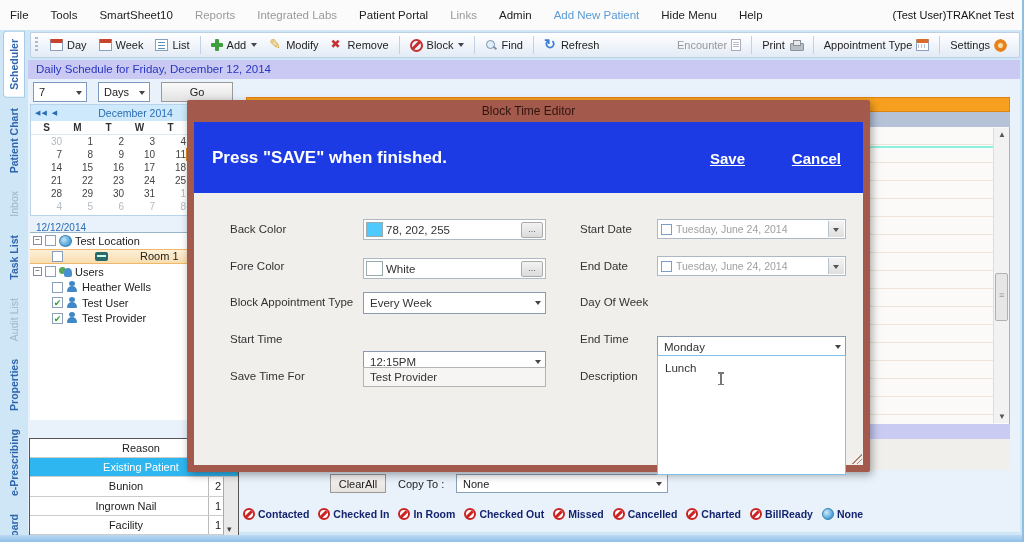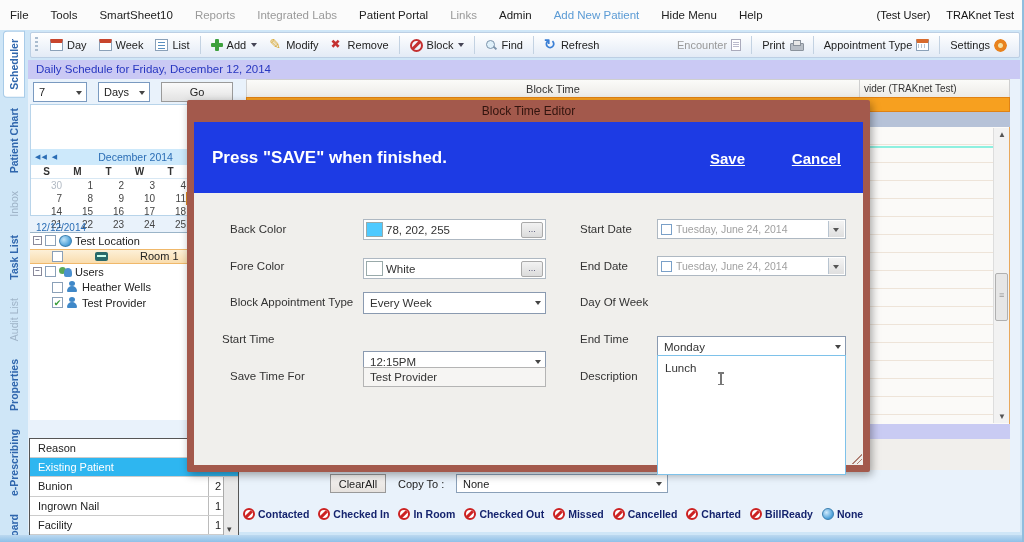--- a/index.html
+++ b/index.html
@@ -6,21 +6,21 @@
   html,body { width:1024px; height:542px; }
   body { font-family:"Liberation Sans", sans-serif; font-size:11px; color:#222; background:#cfe6f7; }
   #root { position:relative; width:1024px; height:542px; overflow:hidden; background:#cfe6f7; border-right:2px solid #8fbede; }
 
   
   .menubar { position:absolute; left:0; top:0; width:1024px; height:30px; background:#fbfbfb; display:flex; align-items:center; padding:0 10px; gap:22px; font-size:11.5px; }
   .menu-item { cursor:default; white-space:nowrap; }
   .menu-item.muted { color:#9a9a9a; }
   .menu-item.link { color:#5b9bd5; }
   .menubar .spacer { flex:1; }
-  .menu-right { display:flex; gap:16px; font-size:11px; color:#111; }
+  .menu-right { display:flex; gap:0; font-size:11px; color:#111; }
 
   
   .toolbar { position:absolute; left:30px; top:32px; width:990px; height:26px; background:linear-gradient(#ffffff,#e3ebf6); border:1px solid #bccfe4; border-radius:2px; display:flex; align-items:center; padding:0 6px 0 4px; }
   .grip { width:3px; height:16px; margin-right:6px; background:repeating-linear-gradient(to bottom,#aabccf 0 2px,transparent 2px 4px); }
   .tbtn { display:flex; align-items:center; gap:4px; padding:2px 6px; border-radius:2px; white-space:nowrap; }
   .tbtn.muted { color:#999; }
   .tsep { width:1px; height:18px; background:#c3d2e2; margin:0 4px; }
   .toolbar .spacer { flex:1; }
   .ddown { width:0; height:0; border:3px solid transparent; border-top:4px solid #445; margin-top:3px; margin-left:1px; }
 
@@ -60,21 +60,21 @@
   .daily-bar { position:absolute; left:28px; top:60px; width:992px; height:19px; background:#cac9f4; color:#2736c0; font-size:11.5px; padding:3px 0 0 8px; }
   .main-bg { position:absolute; left:28px; top:79px; width:992px; height:453px; background:#e9f2fb; }
 
   .controls { position:absolute; left:33px; top:82px; display:flex; gap:11px; }
   .combo-sm { width:54px; height:20px; background:#fff; border:1px solid #7a9ac0; display:flex; align-items:center; padding-left:5px; position:relative; }
   .combo-sm.unit { width:52px; }
   .combo-sm .chev, .combo .chev { position:absolute; right:4px; top:8px; width:0; height:0; border:3.5px solid transparent; border-top:4.5px solid #444; }
   .go-btn { width:72px; height:20px; background:linear-gradient(#fafafa,#e2e2e2); border:1px solid #9a9a9a; text-align:center; padding-top:3px; }
 
   .calendar { position:absolute; left:30px; top:104px; width:188px; height:112px; background:#fff; border:1px solid #b8d4ea; font-size:10px; }
-  .cal-head { height:16px; background:#cde9fb; color:#2a6db5; display:flex; align-items:center; padding:0 4px;margin-top:44px; }
+  .cal-head { height:16px; background:#cde9fb; color:#2a6db5; display:flex; align-items:center; padding:0 4px; }
   .cal-nav { font-size:7px; letter-spacing:1px; }
   .cal-title { flex:1; text-align:center; font-size:10.5px; }
   .cal-days { display:grid; grid-template-columns:repeat(6,1fr); border-bottom:1px solid #d8e8f4; }
   .cal-days span { text-align:center; font-weight:bold; color:#333; padding:1px 0; }
   .cal-grid { display:grid; grid-template-columns:repeat(6,1fr); }
   .cal-cell { text-align:right; color:#444; padding:0.5px 0; height:13px; }
   .cal-cell.m { color:#b2bac4; }
   .cal-cell.sel { background:#f8c053; border:1px solid #e08a1e; color:#000; }
   .cal-footer { position:absolute; left:36px; top:222px; color:#2a6db5; font-size:10px; }
   .cal-footer-btn { position:absolute; left:200px; top:220px; width:14px; height:13px; background:#e8e8e8; border:1px solid #999; }
@@ -90,21 +90,21 @@
   .ti-room { height:9px; margin-top:1px; background:#2a6a6a; border-radius:2px; }
   .ti-room::after { content:""; position:absolute; left:2px; top:3px; right:2px; height:2px; background:#cfe; }
   .ti-users::before { content:""; position:absolute; left:0; top:1px; width:7px; height:7px; border-radius:50%; background:#58a858; }
   .ti-users::after { content:""; position:absolute; left:5px; top:2px; width:8px; height:9px; border-radius:50% 50% 2px 2px; background:#4a90d0; }
   .ti-user::before { content:""; position:absolute; left:3px; top:0; width:6px; height:5px; border-radius:50%; background:#3f88c8; }
   .ti-user::after { content:""; position:absolute; left:1px; top:5px; width:10px; height:6px; border-radius:5px 5px 1px 1px; background:#3f88c8; }
 
   .details-head { position:absolute; left:28px; top:421px; width:211px; height:17px; background:#cac9f4; color:#2736c0; font-size:11px; padding:2px 0 0 7px; }
   .details-table { position:absolute; left:29px; top:438px; width:210px; height:98px; background:#fff; border:1px solid #555; font-size:11px; }
   .drow { display:flex; height:19.2px; border-bottom:1px solid #ccc; align-items:center; }
-  .drow .dlabel { flex:1; padding-left:8px; }
+  .drow .dlabel { flex:1; padding-left:14px;text-align:center; }
   .drow .dval { width:30px; border-left:1px solid #bbb; align-self:stretch; display:flex; align-items:center; padding-left:6px; }
   .drow.selected { background:#2eb6f0; color:#fff; }
   .dscroll { position:absolute; right:0; top:38px; bottom:0; width:15px; background:#e9e9e9; border-left:1px solid #aaa; }
   .dscroll::after { content:"\25BE"; position:absolute; bottom:1px; left:3px; font-size:9px; color:#444; }
 
   
   .sched-header { position:absolute; left:246px; top:79px; width:764px; height:20px; background:linear-gradient(#fbfbf9,#eceae6); border:1px solid #cfcfcf; display:flex; }
   .sched-col1 { width:612px; text-align:center; padding-top:3px; color:#333; font-size:11px; }
   .sched-col2 { flex:1; border-left:1px solid #cfcfcf; padding:3px 0 0 4px; font-size:10px; color:#333; white-space:nowrap; overflow:hidden; }
   .band-orange { position:absolute; left:246px; top:97px; width:764px; height:15px; background:#f7a01f; border:1px solid #e08214; }
@@ -359,20 +359,25 @@
         <span>Users</span>
       </div>
       <div class="trow" style="padding-left: 22px;">
         <span class="cb"></span>
         <span class="ti ti-user"></span>
         <span>Heather Wells</span>
       </div>
       <div class="trow" style="padding-left: 22px;">
         <span class="cb on"></span>
         <span class="ti ti-user"></span>
+        <span>Test User</span>
+      </div>
+      <div class="trow" style="padding-left: 22px;">
+        <span class="cb on"></span>
+        <span class="ti ti-user"></span>
         <span>Test Provider</span>
       </div>
     </div>
 
   <div class="details-table" id="details-table">
       <div class="drow">
         <span class="dlabel">Reason</span>
       </div>
       <div class="drow selected">
         <span class="dlabel">Existing Patient</span>
@@ -385,24 +390,20 @@
         <span class="dlabel">Ingrown Nail</span>
         <span class="dval">1</span>
       </div>
       <div class="drow">
         <span class="dlabel">Facility</span>
         <span class="dval">1</span>
       </div>
       <span class="dscroll"></span>
     </div>
 
-  <div class="sched-header">
-    <span class="sched-col1">Block Time</span>
-    <span class="sched-col2">vider (TRAKnet Test)</span>
-  </div>
   <div class="band-orange"></div>
   <div class="band-gray"></div>
   <div class="sched-grid"></div>
   <div class="cyan-line"></div>
   <div class="band-lav"></div>
   <div class="band-below"></div>
   <div class="vscroll">
     <span class="up">▲</span>
     <span class="thumb"></span>
     <span class="dn">▼</span>
@@ -478,21 +479,21 @@
         <span>White</span>
         <span class="browse-btn">...</span>
       </span>
 
       <span class="flabel" style="left:36px;top:103px">Block Appointment Type</span>
       <span class="fbox combo combo-l" style="top:99px">
         <span>Every Week</span>
         <span class="chev"></span>
       </span>
 
-      <span class="flabel" style="left:28px;top:140px">Start Time</span>
+      <span class="flabel" style="left:36px;top:140px">Start Time</span>
       <span class="fbox combo combo-l" style="top:136px">
         <span>12:15PM</span>
         <span class="chev"></span>
       </span>
 
       <span class="flabel" style="left:36px;top:177px">Save Time For</span>
       <span class="textfield fbox" style="top:174px">
         <span>Test Provider</span>
       </span>
 

